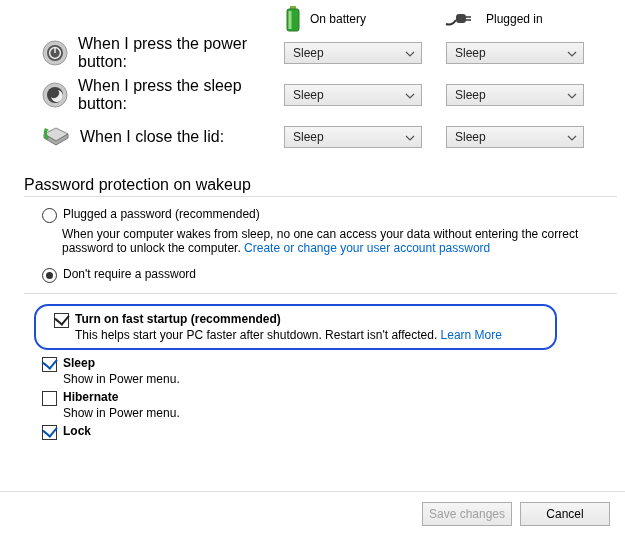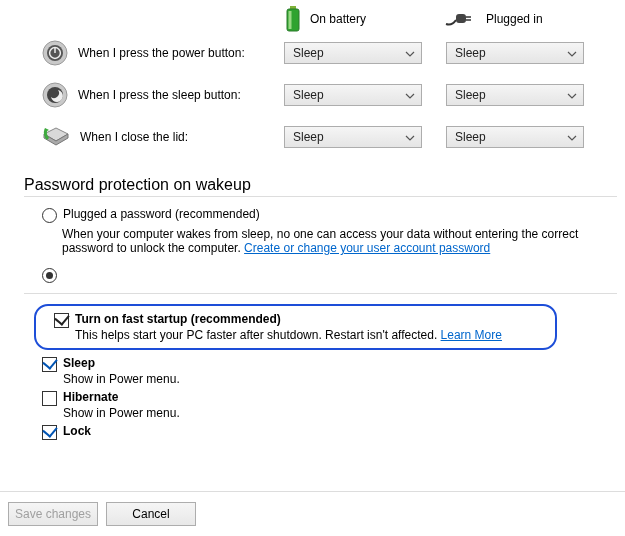--- a/index.html
+++ b/index.html
@@ -4,42 +4,42 @@
 <style>
   html,body{margin:0;padding:0;font-family:"Segoe UI",Tahoma,sans-serif;font-size:12px;color:#000;background:#fff}
   .page{width:625px;height:536px;position:relative;box-sizing:border-box;overflow:hidden}
   .content{padding:6px 8px 0 24px}
   .col-headers{display:flex;margin-left:260px}
   .col-hdr{display:flex;align-items:center;width:160px}
   .col-hdr .ic{margin-right:8px}
   .row{display:flex;align-items:center;height:42px}
   .row-left{width:260px;display:flex;align-items:center;padding-left:18px;box-sizing:border-box}
   .row-left .ic{margin-right:10px}
-  .row-left span{font-size:12px}
+  .row-left span{font-size:16px}
   .sel{width:138px;height:22px;margin-right:24px;border:1px solid #adadad;background:linear-gradient(#f5f5f5,#e5e5e5);display:flex;align-items:center;justify-content:space-between;padding:0 6px 0 8px;box-sizing:border-box;color:#222}
   .chev{display:inline-block}
   .section{margin-top:18px}
   .sec-title{font-size:16px;color:#000;margin-bottom:2px}
   .sec-rule{border-bottom:1px solid #ddd;margin:0 0 10px 0}
   .radio-item,.check-item{display:flex;align-items:flex-start;margin-left:18px;margin-bottom:4px}
   .radio,.check{margin-top:1px;margin-right:6px;flex-shrink:0}
   .radio{width:13px;height:13px;border-radius:50%;border:1px solid #333;background:#fff;position:relative}
   .radio.checked::after{content:"";position:absolute;inset:3px;border-radius:50%;background:#333}
   .check{width:13px;height:13px;border:1px solid #333;background:#fff;position:relative}
   .check.checked::after{content:"";position:absolute;left:2px;top:-2px;width:8px;height:10px;border-right:2px solid #0054b3;border-bottom:2px solid #0054b3;transform:rotate(40deg)}
   .check.checked.black::after{border-color:#222}
   .opt-content{flex:1}
   .opt-title{font-size:12px}
   .opt-title.bold{font-weight:600}
   .opt-desc{font-size:12px;color:#000;margin-left:0;margin-top:2px}
   .indent-desc{margin-left:38px;margin-bottom:12px}
-  a.link{color:#0066cc;text-decoration:underline;cursor:pointer}
+  a.link{color:#0066cc;cursor:pointer}
   .highlight{position:relative;border:2px solid #1d4ed8;border-radius:14px;padding:6px 10px 6px 10px;margin:0 60px 6px 10px}
   .highlight .check-item{margin-left:8px;margin-bottom:0}
-  .footer{position:absolute;left:0;right:0;bottom:0;height:44px;border-top:1px solid #ddd;display:flex;align-items:center;padding-right:15px}
+  .footer{position:absolute;left:0;right:0;bottom:0;height:44px;border-top:1px solid #ddd;display:flex;align-items:center;justify-content:flex-end;padding-right:15px}
   .btn{width:88px;height:22px;border:1px solid #adadad;margin-left:8px;display:flex;align-items:center;justify-content:center;font-size:12px;background:linear-gradient(#f5f5f5,#e8e8e8)}
   .btn.disabled{color:#a0a0a0}
   
   .ic{display:inline-flex;align-items:center;justify-content:center}
 </style>
 </head>
 <body>
 
 <div class="page">
   <div class="content">
@@ -154,20 +154,23 @@
         <div class="opt-content">
           <div class="opt-title">Plugged a password (recommended)</div>
         </div>
       </div>
       <div class="indent-desc">
         <span>When your computer wakes from sleep, no one can access your data without entering the correct password to unlock the computer. </span><a class="link">Create or change your user account password</a>
       </div>
 
       <div class="radio-item">
         <div class="radio checked"></div>
+        <div class="opt-content">
+          <div class="opt-title">Don't require a password</div>
+        </div>
       </div>
     </div>
 
     <div class="section" style="margin-top:10px">
       <div class="sec-rule"></div>
 
       <div class="highlight">
         <div class="check-item">
           <div class="check checked black"></div>
           <div class="opt-content">

